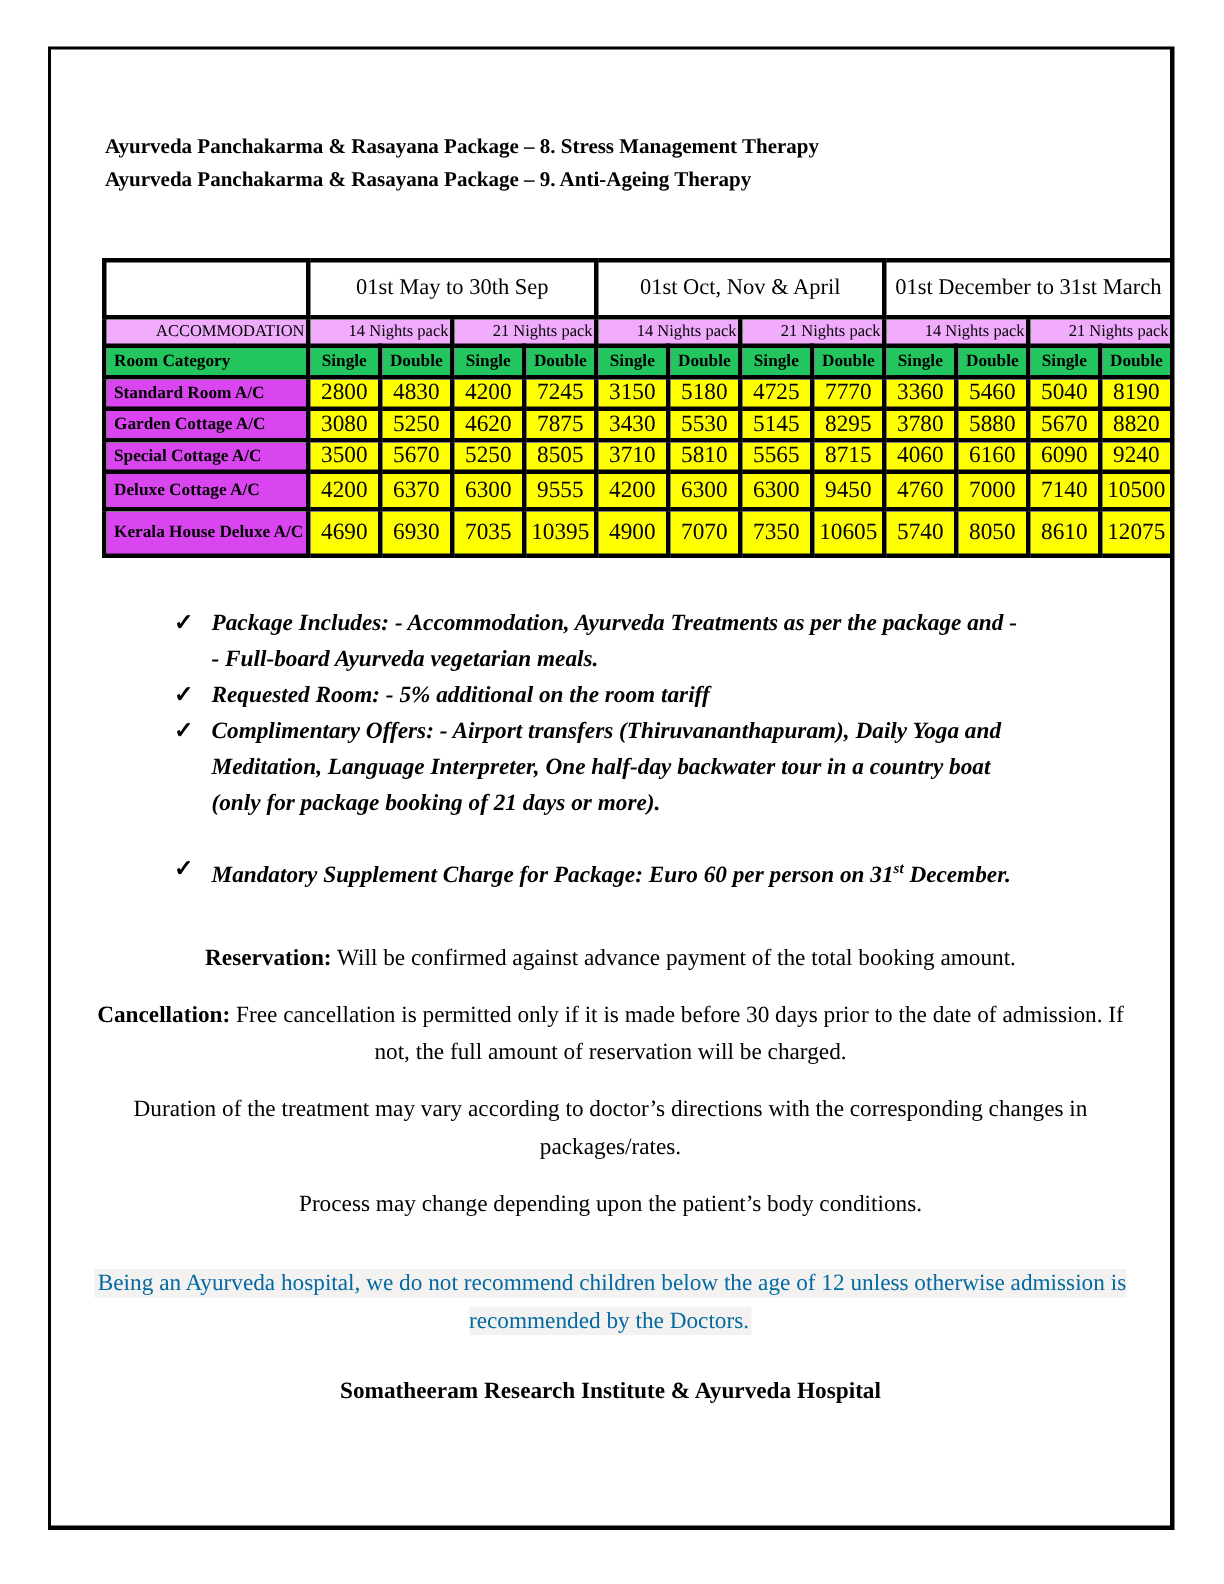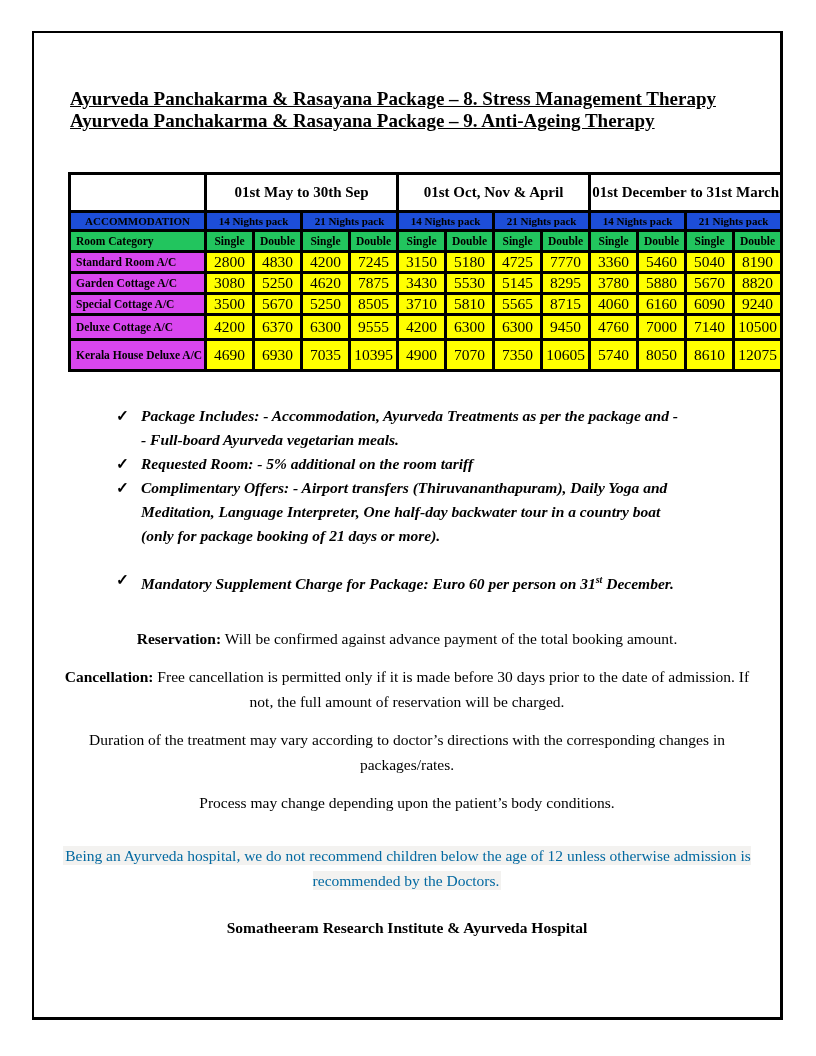--- a/index.html
+++ b/index.html
@@ -16,42 +16,41 @@
     width: 751px; height: 989px;
     border: 2px solid #000;
     border-right-width: 3px;
     border-bottom-width: 3px;
     background: #fff;
     overflow: hidden;
   }
   .titles {
     margin: 55px 0 0 36px;
     font-weight: bold;
-    font-size: 19px;
+    font-size: 14px;
     line-height: 21.5px;
     white-space: nowrap;
-    text-decoration: underline;
   }
   
   table.rates {
     border-collapse: collapse;
     table-layout: fixed;
     width: 712px;
     margin: 41px 0 0 34px;
     border: 3px solid #000;
   }
   table.rates td {
     border: 3px solid #000;
     text-align: center;
     vertical-align: middle;
     padding: 0 1px;
     overflow: hidden;
   }
-  tr.season-row td { font-weight: bold; font-size: 15px; line-height: 17px; height: 38px; background: #fff; }
-  tr.packs-row td  { font-weight: bold; font-size: 11px;  height: 19px; background: #1d4ed8; }
+  tr.season-row td { font-weight: normal; font-size: 15px; line-height: 17px; height: 38px; background: #fff; }
+  tr.packs-row td  { font-weight: normal; font-size: 11px;  height: 19px; background: #f0abfc; text-align: right; }
   tr.occ-row td    { font-weight: bold; font-size: 11.5px; height: 21px; background: #22c55e; }
   td.accom  { font-weight: bold; font-size: 11.5px; background: #FFFF00; }
   td.roomcat{ text-align: left !important; padding-left: 5px !important; }
   tr.data-row td.room {
     background: #d946ef;
     font-weight: bold; font-size: 11.5px; line-height: 13px;
     text-align: left; padding-left: 5px;
   }
   tr.data-row td.rate { background: #FFFF00; font-size: 15.5px; }
   tr.r-std td, tr.r-gar td, tr.r-spe td { height: 20px; }

